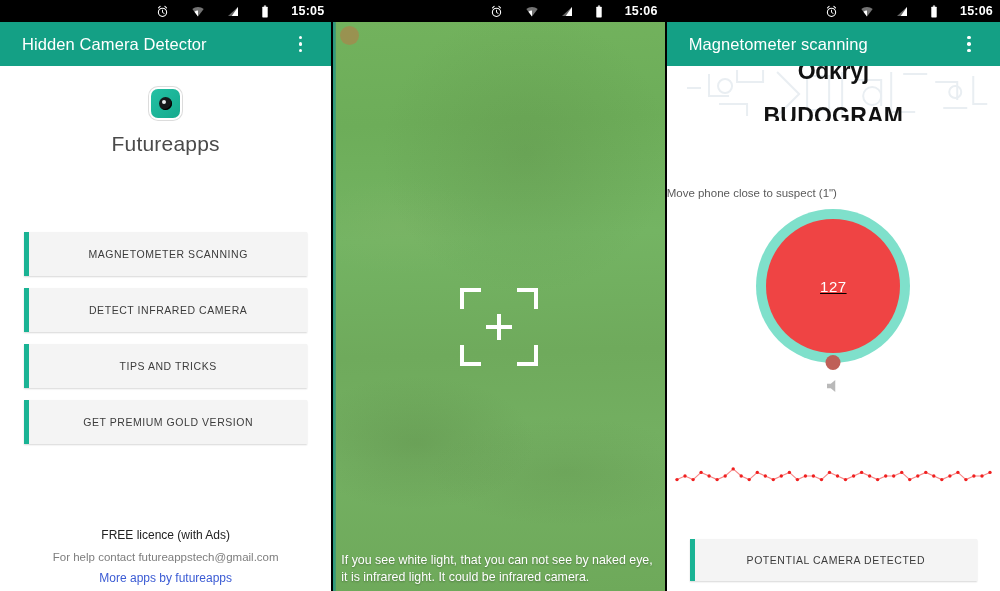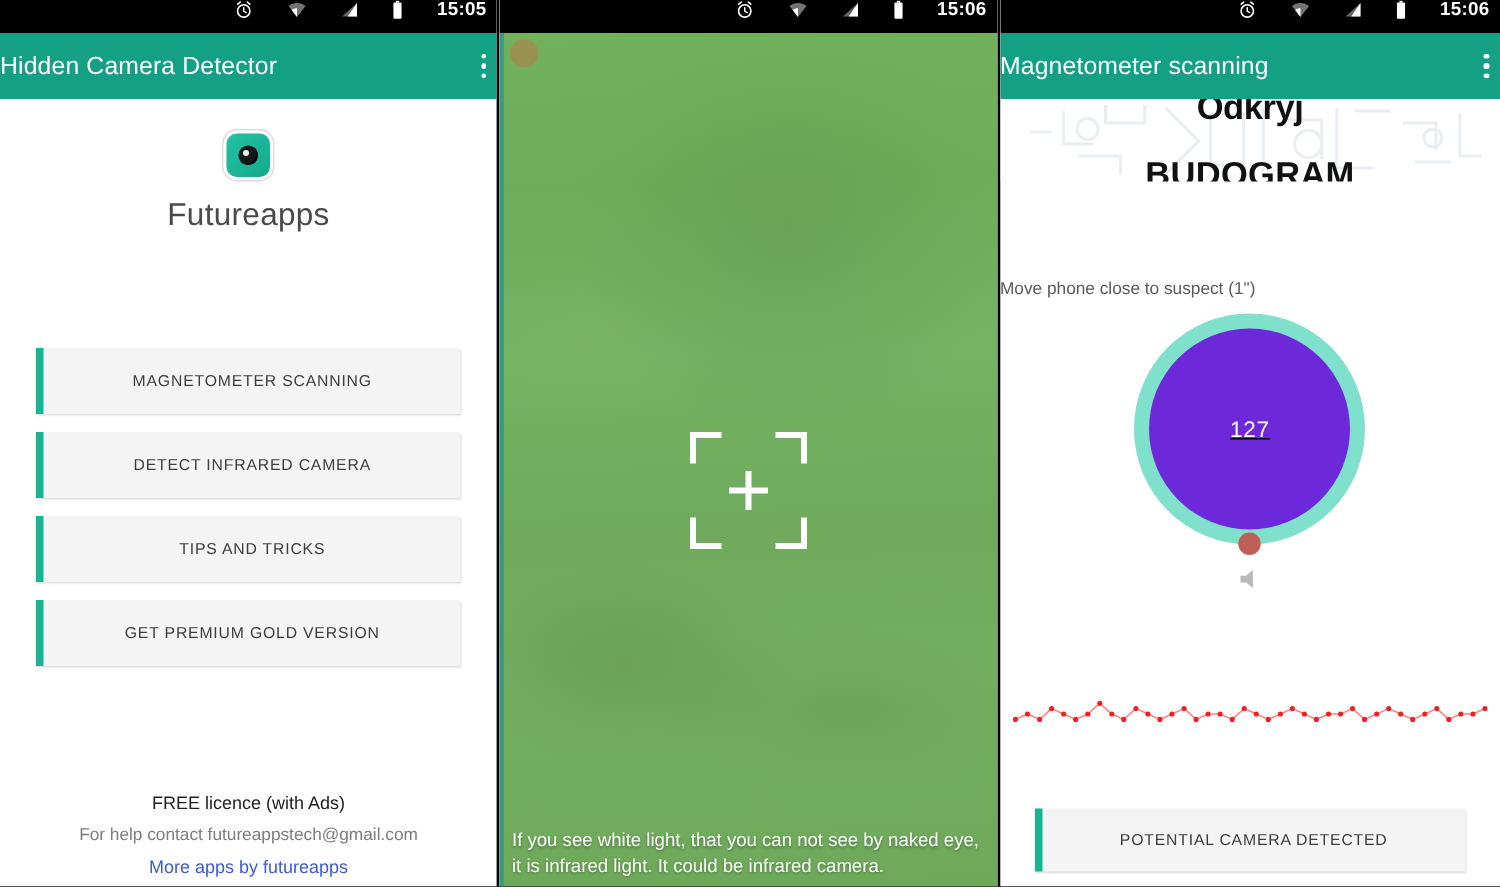--- a/index.html
+++ b/index.html
@@ -19,37 +19,37 @@
     overflow: hidden;
     background: #fff;
     border-right: 2px solid #000;
   }
   .phone:last-child { border-right: none; }
 
   
   .statusbar {
     height: 22px; width: 100%;
     background: #000;
-    display: flex; align-items: flex-start; justify-content: flex-end;
+    display: flex; align-items: center; justify-content: flex-end;
     padding-right: 7px;
     gap: 22px;
     position: relative; z-index: 40;
   }
   .sb-ico { display: block; }
   .sb-time {
     color: #fff; font-size: 12.5px; font-weight: bold;
     letter-spacing: 0.2px; line-height: 1;
     font-family: "Liberation Sans", sans-serif;
   }
 
   
   .appbar {
     height: 44px; background: #14a085;
     display: flex; align-items: center;
-    padding: 0 0;
+    padding: 0 22px;
     position: relative; z-index: 30;
   }
   .appbar-title {
     color: #fff; font-size: 16.5px; flex: 1;
     letter-spacing: 0.1px;
   }
   .kebab { width: 18px; height: 22px; display:flex; flex-direction:column;
            align-items:center; justify-content:center; gap:3px; cursor:pointer; }
   .kebab i { width:3.5px; height:3.5px; border-radius:50%; background:#fff; display:block; }
 
@@ -167,21 +167,21 @@
     position: relative;
   }
   .gauge {
     width: 154px; height: 154px; border-radius:50%;
     background: #7fe0cb;
     display:flex; align-items:center; justify-content:center;
     position: relative;
   }
   .gauge-inner {
     width: 134px; height: 134px; border-radius:50%;
-    background: #6d28d9;
+    background: #ef4444;
     display:flex; align-items:center; justify-content:center;text-decoration:underline;
   }
   .gauge-val { color:#fff; font-size:15px; letter-spacing:0.5px; }
   .gauge-dot {
     position:absolute; left:50%; bottom:-7px; transform:translateX(-50%);
     width:15px; height:15px; border-radius:50%;
     background:#bf6058;
   }
   .speaker { display:flex; justify-content:center; margin-top: 14px; }
   .graph-wrap { position:absolute; left:0; right:0; top: 385px; height:50px; }

